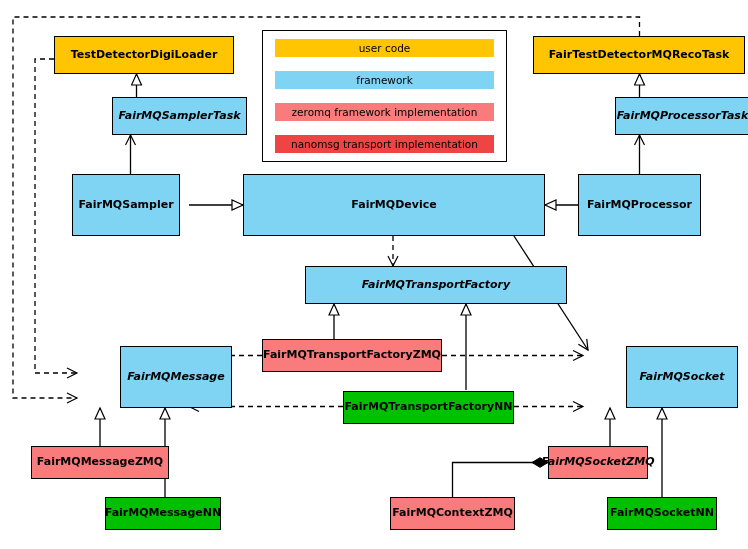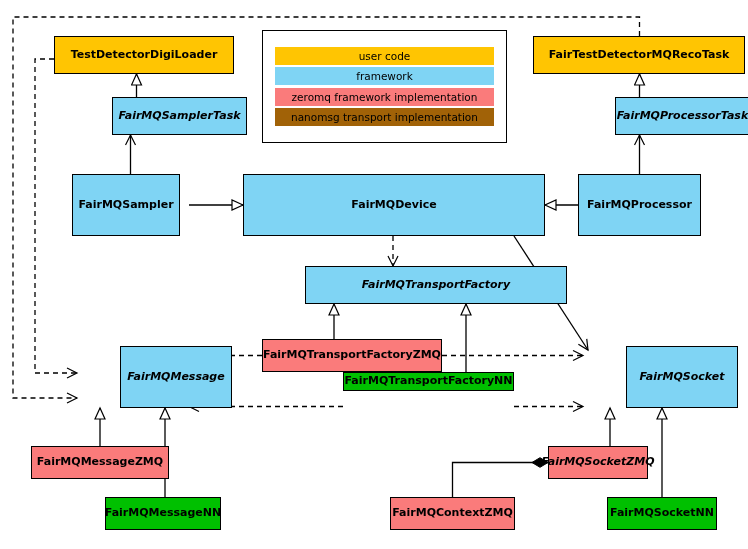--- a/index.html
+++ b/index.html
@@ -39,26 +39,26 @@
   }
   .node.abstract{ font-style:italic;margin-left:43px; }
   .c-user{ background:#FFC502; }
   .c-framework{ background:#7FD4F4; }
   .c-zmq{ background:#FA7B7B; }
   .c-nn{ background:#00C000; }
 
   #legend{
     position:absolute;
     left:262px; top:30px;
-    width:245px; height:113px;
+    width:245px; height:132px;
     background:#ffffff;
     border:1px solid #000000;
     box-sizing:border-box;
     z-index:4;
-    padding:16px 12px;
+    padding:8px 12px;
     display:flex;
     flex-direction:column;
     justify-content:space-between;
   }
   .legend-row{
     height:18px;
     display:flex;
     align-items:center;
     justify-content:center;
     font-size:10.5px;
@@ -128,21 +128,21 @@
       <path d="M 662 497 L 662 408" marker-end="url(#hollowTri)"></path>
 
       <path d="M 452.5 497 L 452.5 462.5 L 548 462.5" marker-end="url(#filledDiamond)"></path>
     </g>
   </svg>
 
   <div id="legend">
     <div class="legend-row" style="background: rgb(255, 197, 2);">user code</div>
     <div class="legend-row" style="background: rgb(127, 212, 244);">framework</div>
     <div class="legend-row" style="background: rgb(250, 123, 123);">zeromq framework implementation</div>
-    <div class="legend-row" style="background: #a16207;">nanomsg transport implementation</div>
+    <div class="legend-row" style="background: #ef4444;">nanomsg transport implementation</div>
   </div>
 
   <div id="nodes">
       <div class="node c-user" style="left: 54px; top: 36px; width: 180px; height: 38px;">
         <span>TestDetectorDigiLoader</span>
       </div>
       <div class="node c-framework abstract" style="left: 69px; top: 97px; width: 135px; height: 38px;">
         <span>FairMQSamplerTask</span>
       </div>
       <div class="node c-framework" style="left: 72px; top: 174px; width: 108px; height: 62px;">
@@ -159,21 +159,21 @@
       </div>
       <div class="node c-user" style="left: 533px; top: 36px; width: 212px; height: 38px;">
         <span>FairTestDetectorMQRecoTask</span>
       </div>
       <div class="node c-framework abstract" style="left: 262px; top: 266px; width: 262px; height: 38px;">
         <span>FairMQTransportFactory</span>
       </div>
       <div class="node c-zmq" style="left: 262px; top: 339px; width: 180px; height: 33px;">
         <span>FairMQTransportFactoryZMQ</span>
       </div>
-      <div class="node c-nn" style="left: 343px; top: 372px; width: 171px; height: 19px;">
+      <div class="node c-nn" style="left: 343px; top: 391px; width: 171px; height: 33px;">
         <span>FairMQTransportFactoryNN</span>
       </div>
       <div class="node c-framework abstract" style="left: 77px; top: 346px; width: 112px; height: 62px;">
         <span>FairMQMessage</span>
       </div>
       <div class="node c-zmq" style="left: 31px; top: 446px; width: 138px; height: 33px;">
         <span>FairMQMessageZMQ</span>
       </div>
       <div class="node c-nn" style="left: 105px; top: 497px; width: 116px; height: 33px;">
         <span>FairMQMessageNN</span>

